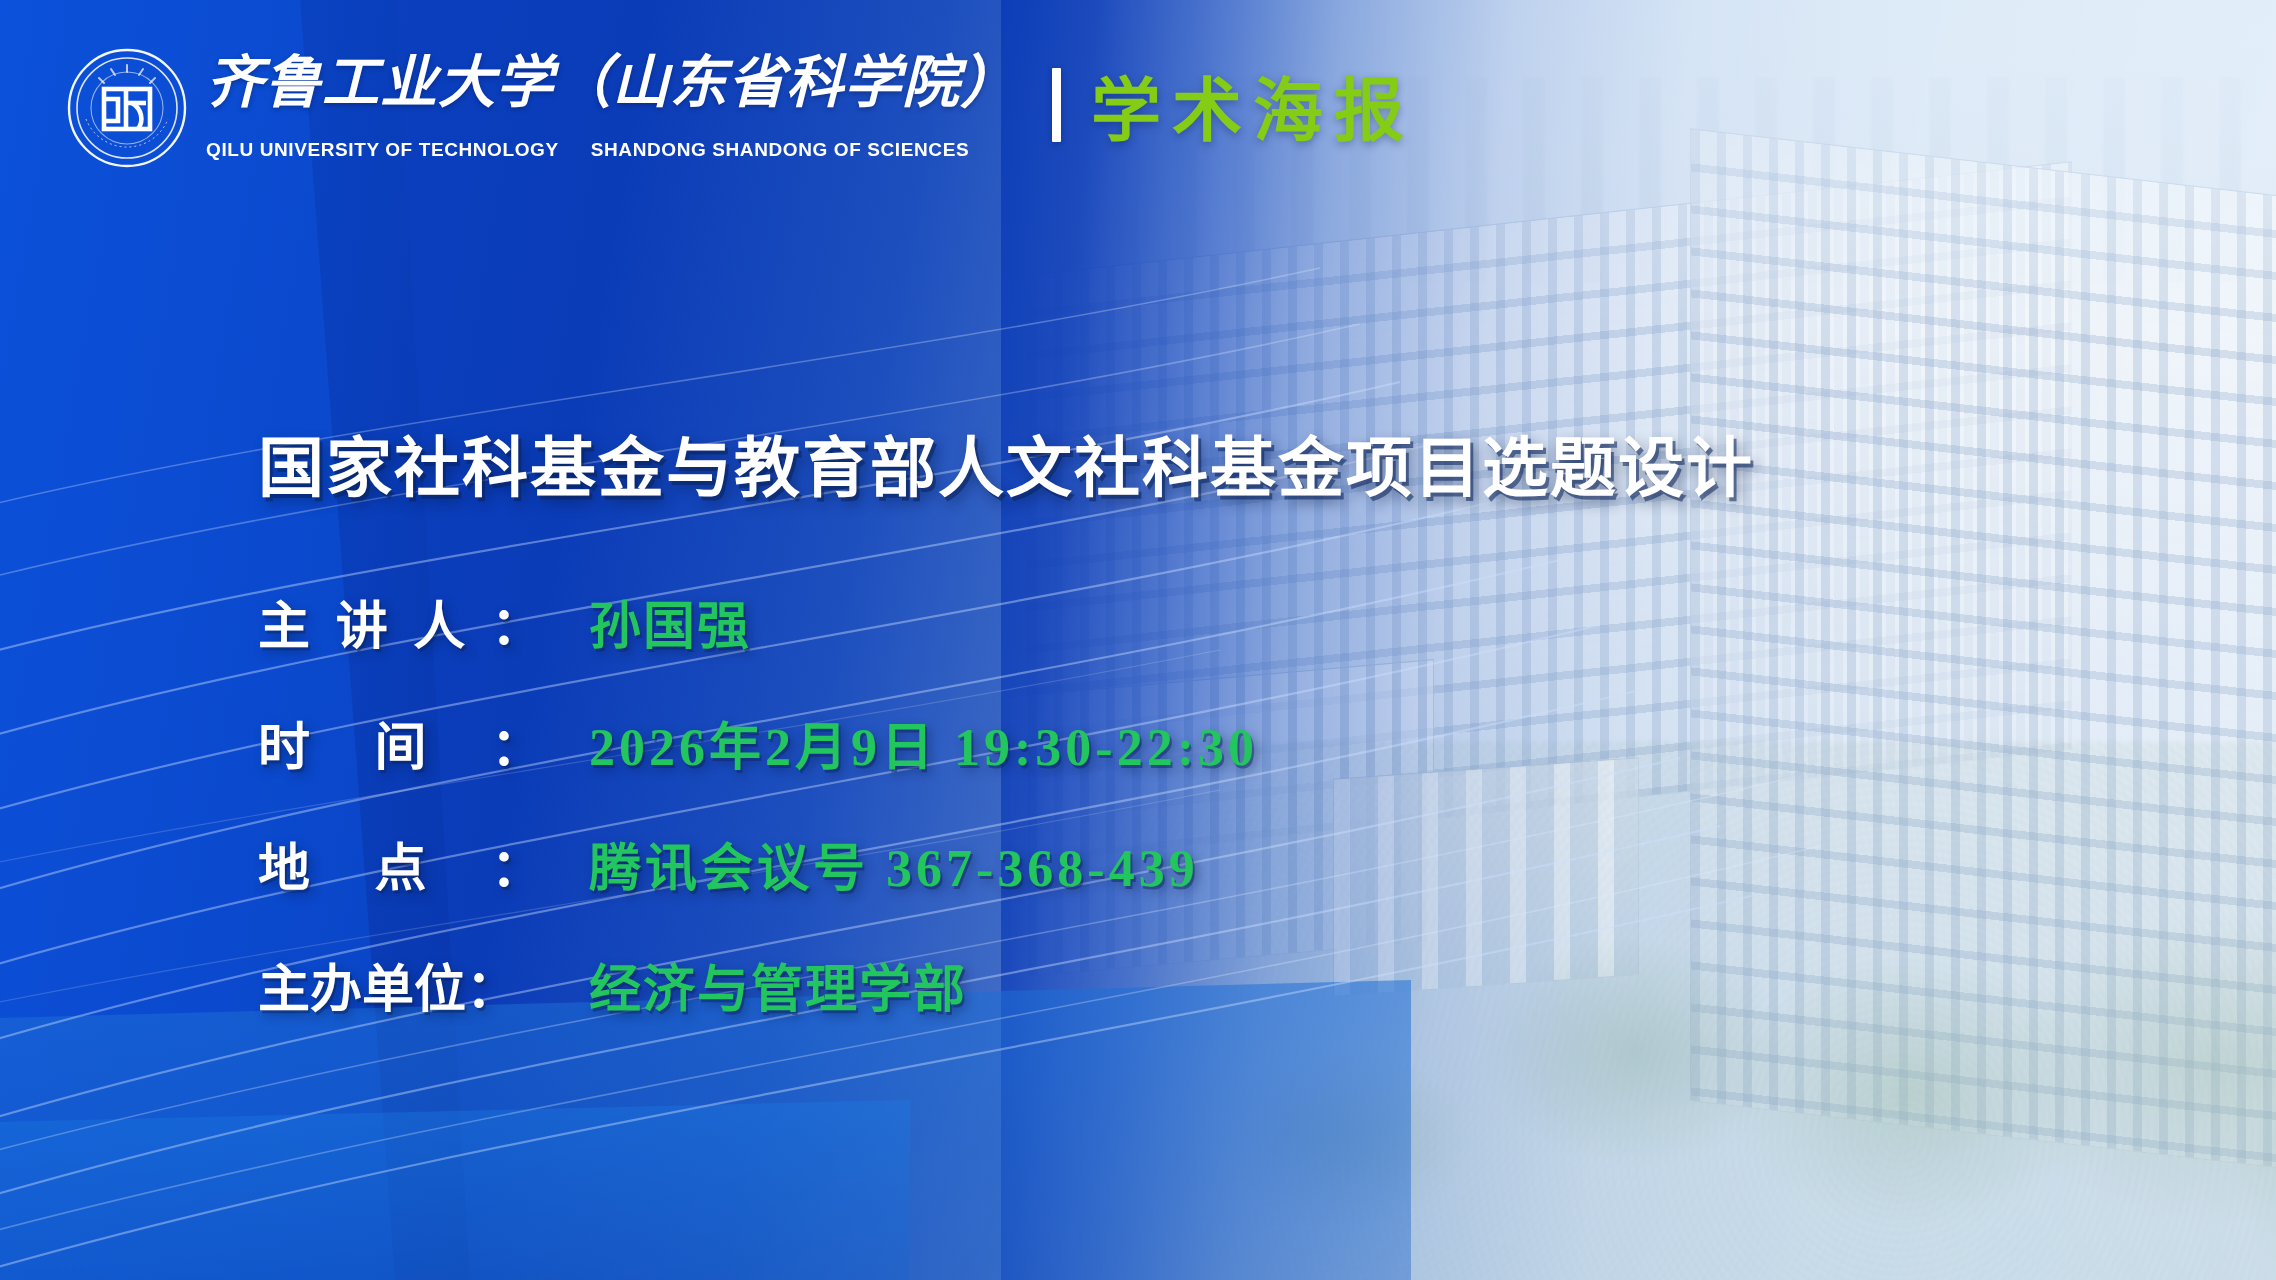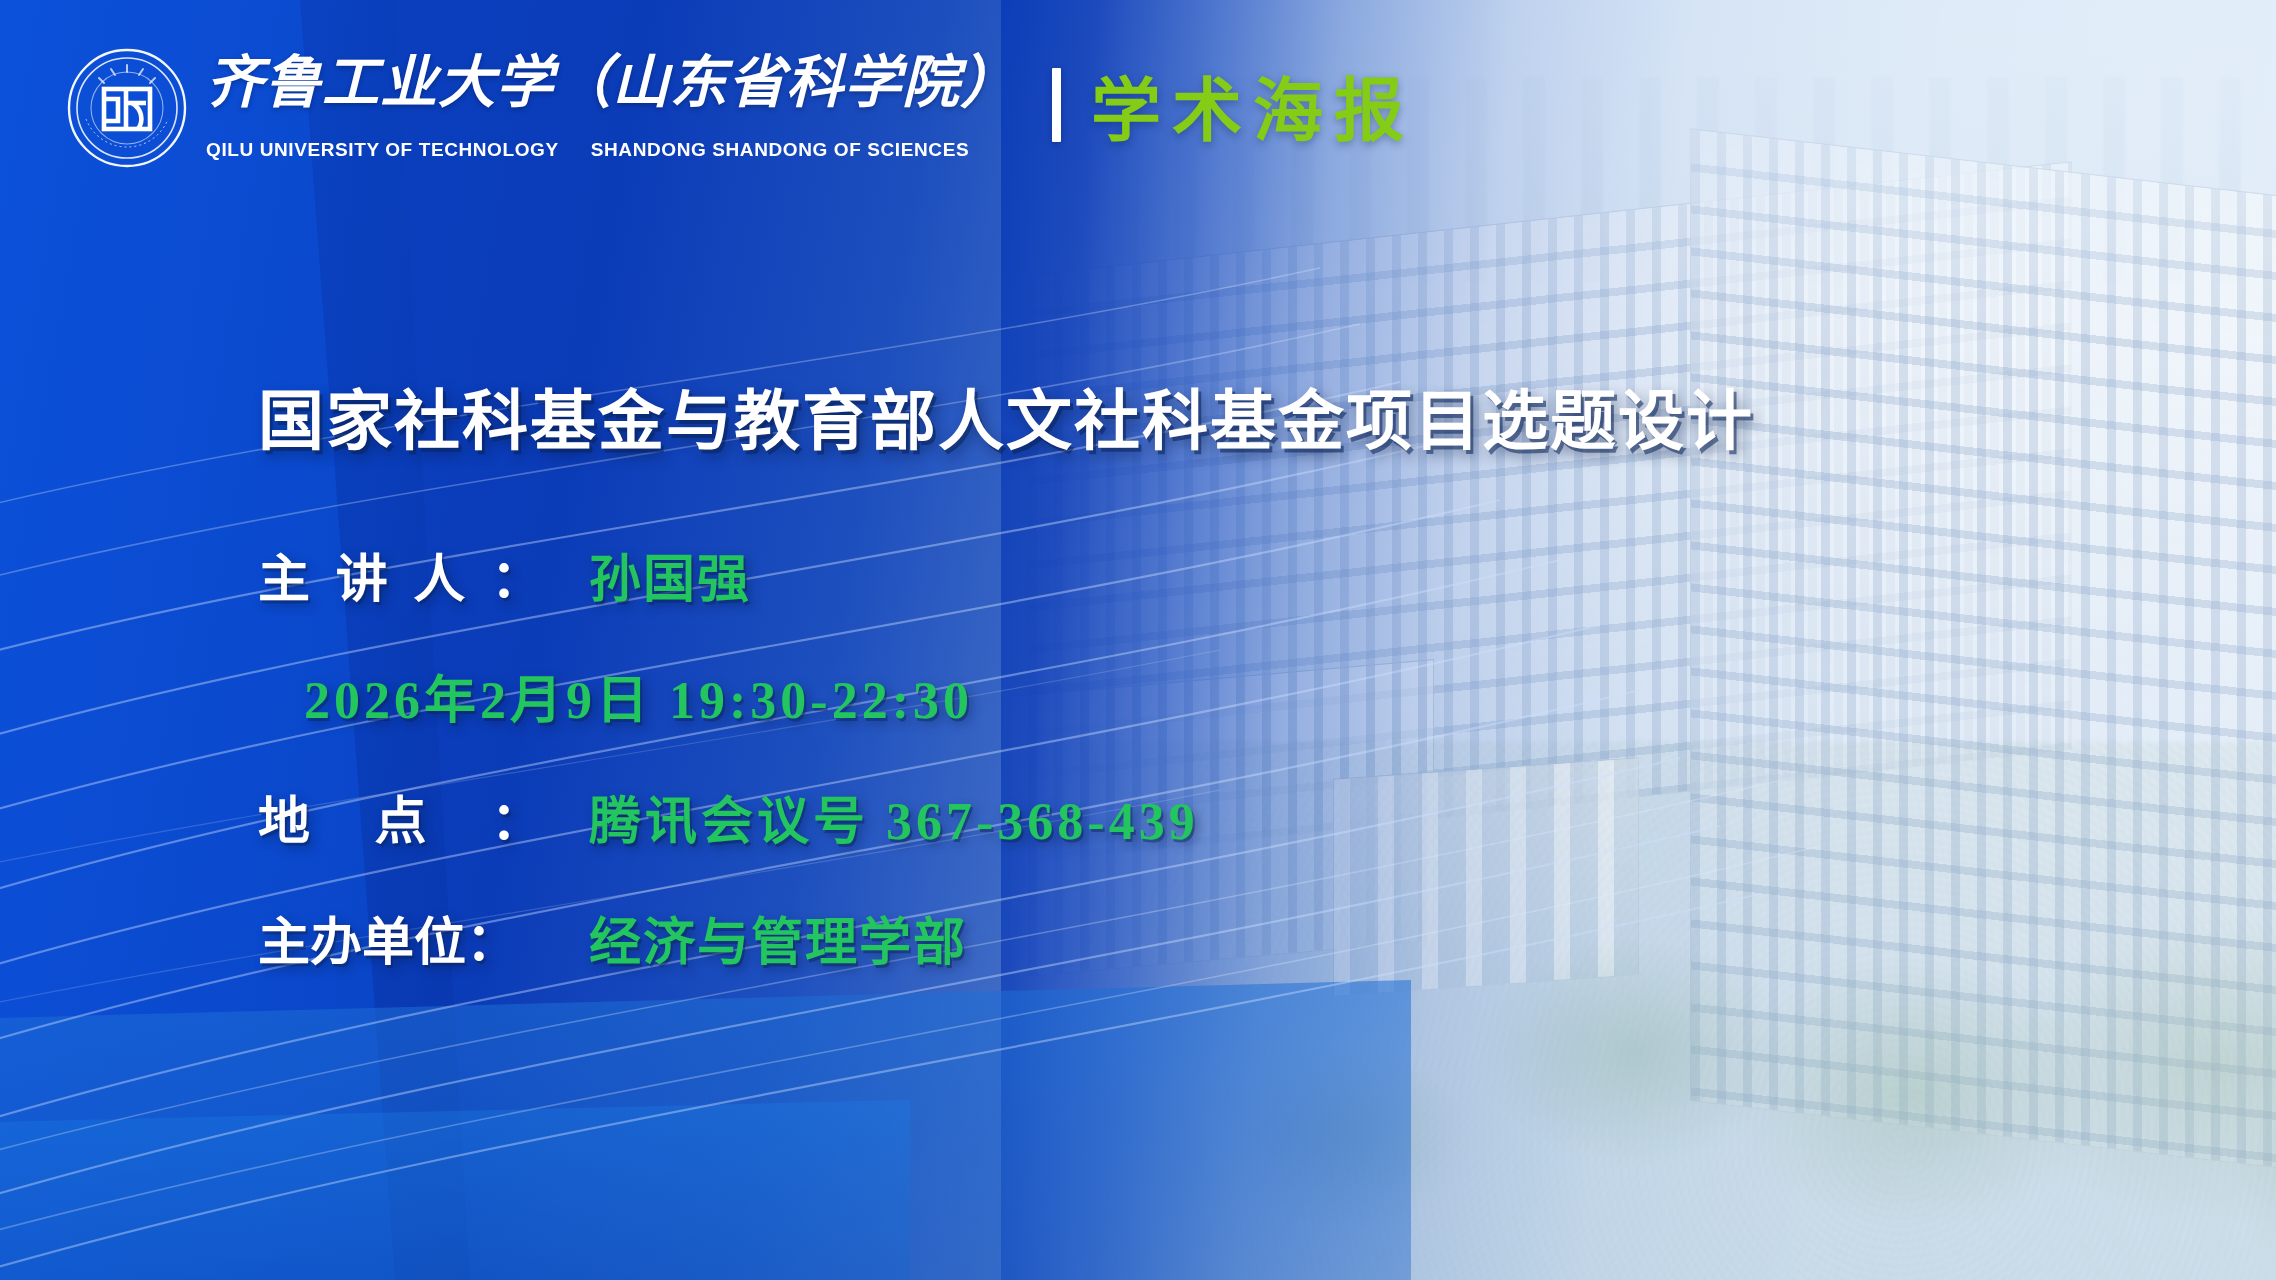--- a/index.html
+++ b/index.html
@@ -277,21 +277,21 @@
     letter-spacing: 11px;
     white-space: nowrap;
     margin-top: -6px;
     text-shadow: 0 3px 9px rgba(0,25,80,.35);
   }
 
   
   .content {
     position: absolute;
     left: 258px;
-    top: 386px;
+    top: 433px;
     z-index: 6;
   }
 
   .poster-title {
     font-family: "Liberation Serif", "DejaVu Serif", serif;
     font-size: 66px;
     font-weight: 700;
     color: #ffffff;
     letter-spacing: 2px;
     white-space: nowrap;
@@ -451,20 +451,21 @@
     <div class="poster-title">国家社科基金与教育部人文社科基金项目选题设计</div>
 
     <div class="info-list">
 
       <div class="info-row">
         <span class="info-label">主讲人：</span>
         <span class="info-value">孙国强</span>
       </div>
 
       <div class="info-row">
+        <span class="info-label">时间：</span>
         <span class="info-value mono-ish">2026年2月9日 19:30-22:30</span>
       </div>
 
       <div class="info-row">
         <span class="info-label">地点：</span>
         <span class="info-value mono-ish">腾讯会议号 367-368-439</span>
       </div>
 
       <div class="info-row">
         <span class="info-label wide">主办单位：</span>

